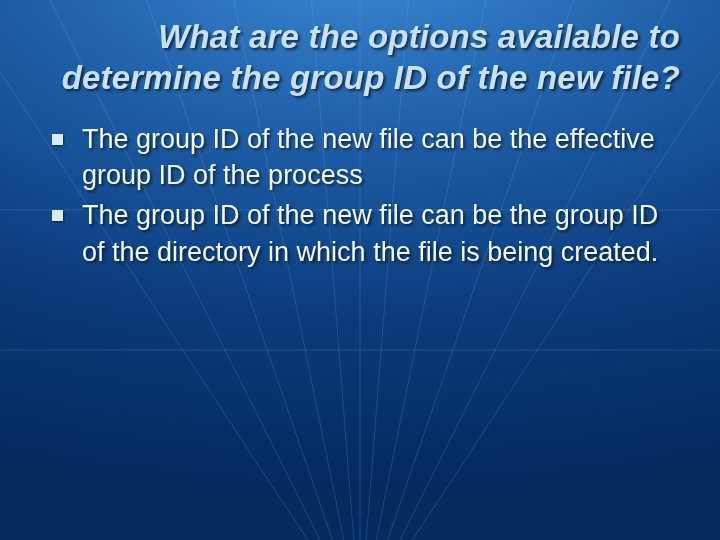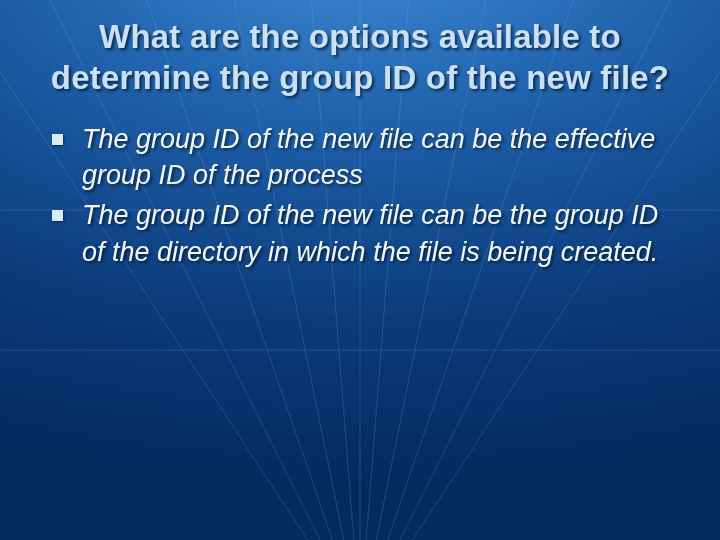--- a/index.html
+++ b/index.html
@@ -19,30 +19,30 @@
     position: relative;
     z-index: 1;
     width: 100%;
     height: 100%;
     padding: 16px 40px 0 40px;
   }
   .title {
     color: #c9e0f5;
     font-size: 33px;
     font-weight: bold;
-    text-align: center;
+    text-align: right;
     line-height: 1.25;
     text-shadow: 2px 2px 3px rgba(0,0,0,0.6);
     margin-bottom: 22px;
     letter-spacing: 0.2px;
+    font-style: italic;
   }
   .bullets {
     list-style: none;
     padding: 0 8px 0 8px;
-    font-style: italic;
   }
   .bullets li {
     color: #f4f9fe;
     font-size: 27px;
     line-height: 1.35;
     text-shadow: 2px 2px 3px rgba(0,0,0,0.55);
     position: relative;
     padding-left: 34px;
     margin-bottom: 4px;
   }

